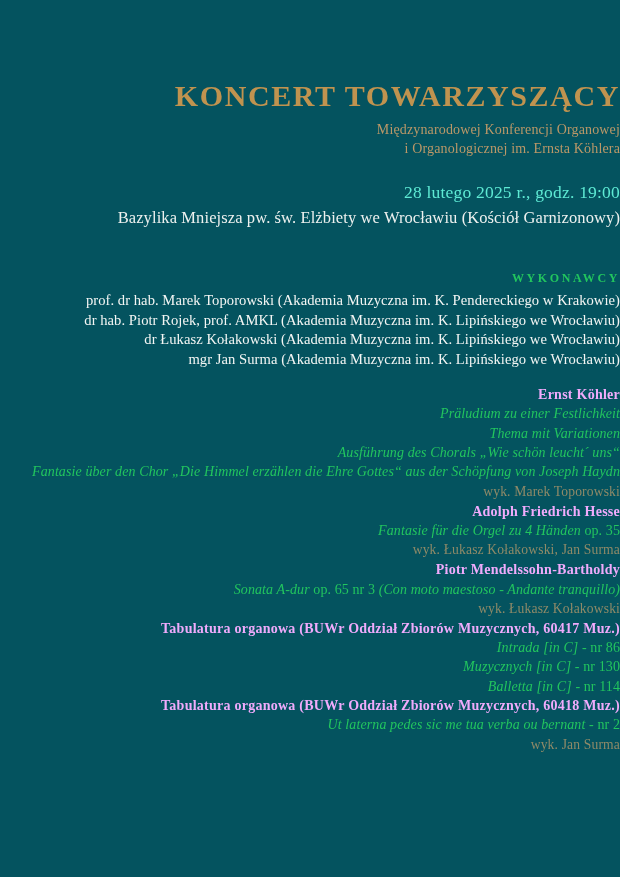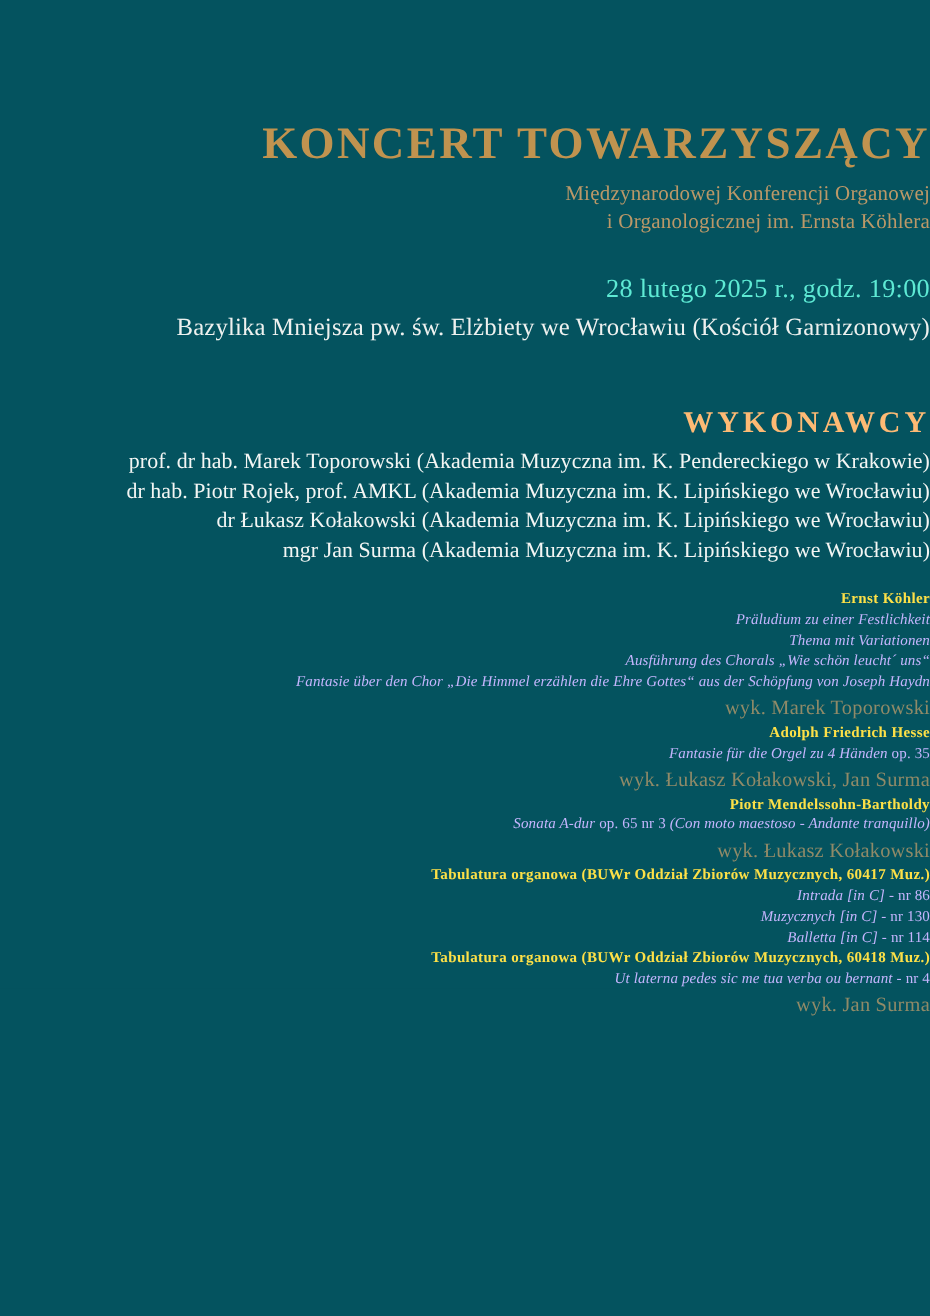--- a/index.html
+++ b/index.html
@@ -57,24 +57,24 @@
   .venue-line {
     font-size: 16.5px;
     color: #eef1ef;
     margin: 0;
     padding-top: 5px;
     letter-spacing: 0.1px;
   }
 
   
   .section-heading {
-    font-size: 20px;
+    font-size: 12px;
     font-weight: bold;
     letter-spacing: 2.6px;
-    color: #fdba74;
+    color: #22c55e;
     margin: 0;
   }
   #performers-heading { padding-top: 43px; }
   #program-heading { padding-top: 29px; }
 
   
   .performer-line {
     font-size: 14.6px;
     color: #f4f6f4;
     line-height: 1.33;
@@ -84,32 +84,32 @@
   .performers-list { padding-top: 5px; }
 
   
   #program-list { padding-top: 16px; }
 
   .program-group { margin: 0; }
   .program-group + .program-group { margin-top: 1px; }
   .program-group.tight + .program-group.tight { margin-top: 0; }
 
   .composer {
-    font-size: 10px;
+    font-size: 14px;
     font-weight: bold;
-    color: #fde047;
+    color: #f0abfc;
     line-height: 1.38;
     margin: 0;
     letter-spacing: 0.25px;
   }
 
   .work {
-    font-size: 10px;
+    font-size: 14px;
     font-style: italic;
-    color: #c4b5fd;
+    color: #22c55e;
     line-height: 1.38;
     margin: 0;
     letter-spacing: 0.1px;
   }
   .work .roman {
     font-style: normal;
   }
 
   .performed-by {
     font-size: 13.6px;
@@ -160,18 +160,18 @@
         <p class="performed-by">wyk. Łukasz Kołakowski</p>
       </div>
       <div class="program-group tight">
         <p class="composer">Tabulatura organowa (BUWr Oddział Zbiorów Muzycznych, 60417 Muz.)</p>
         <p class="work"><span>Intrada [in C]</span><span class="roman"> - nr 86</span></p>
         <p class="work"><span>Muzycznych [in C]</span><span class="roman"> - nr 130</span></p>
         <p class="work"><span>Balletta [in C]</span><span class="roman"> - nr 114</span></p>
       </div>
       <div class="program-group tight">
         <p class="composer">Tabulatura organowa (BUWr Oddział Zbiorów Muzycznych, 60418 Muz.)</p>
-        <p class="work"><span>Ut laterna pedes sic me tua verba ou bernant</span><span class="roman"> - nr 4</span></p>
+        <p class="work"><span>Ut laterna pedes sic me tua verba ou bernant</span><span class="roman"> - nr 2</span></p>
         <p class="performed-by">wyk. Jan Surma</p>
       </div>
     </div>
 
 </div>
 
 </body></html>

